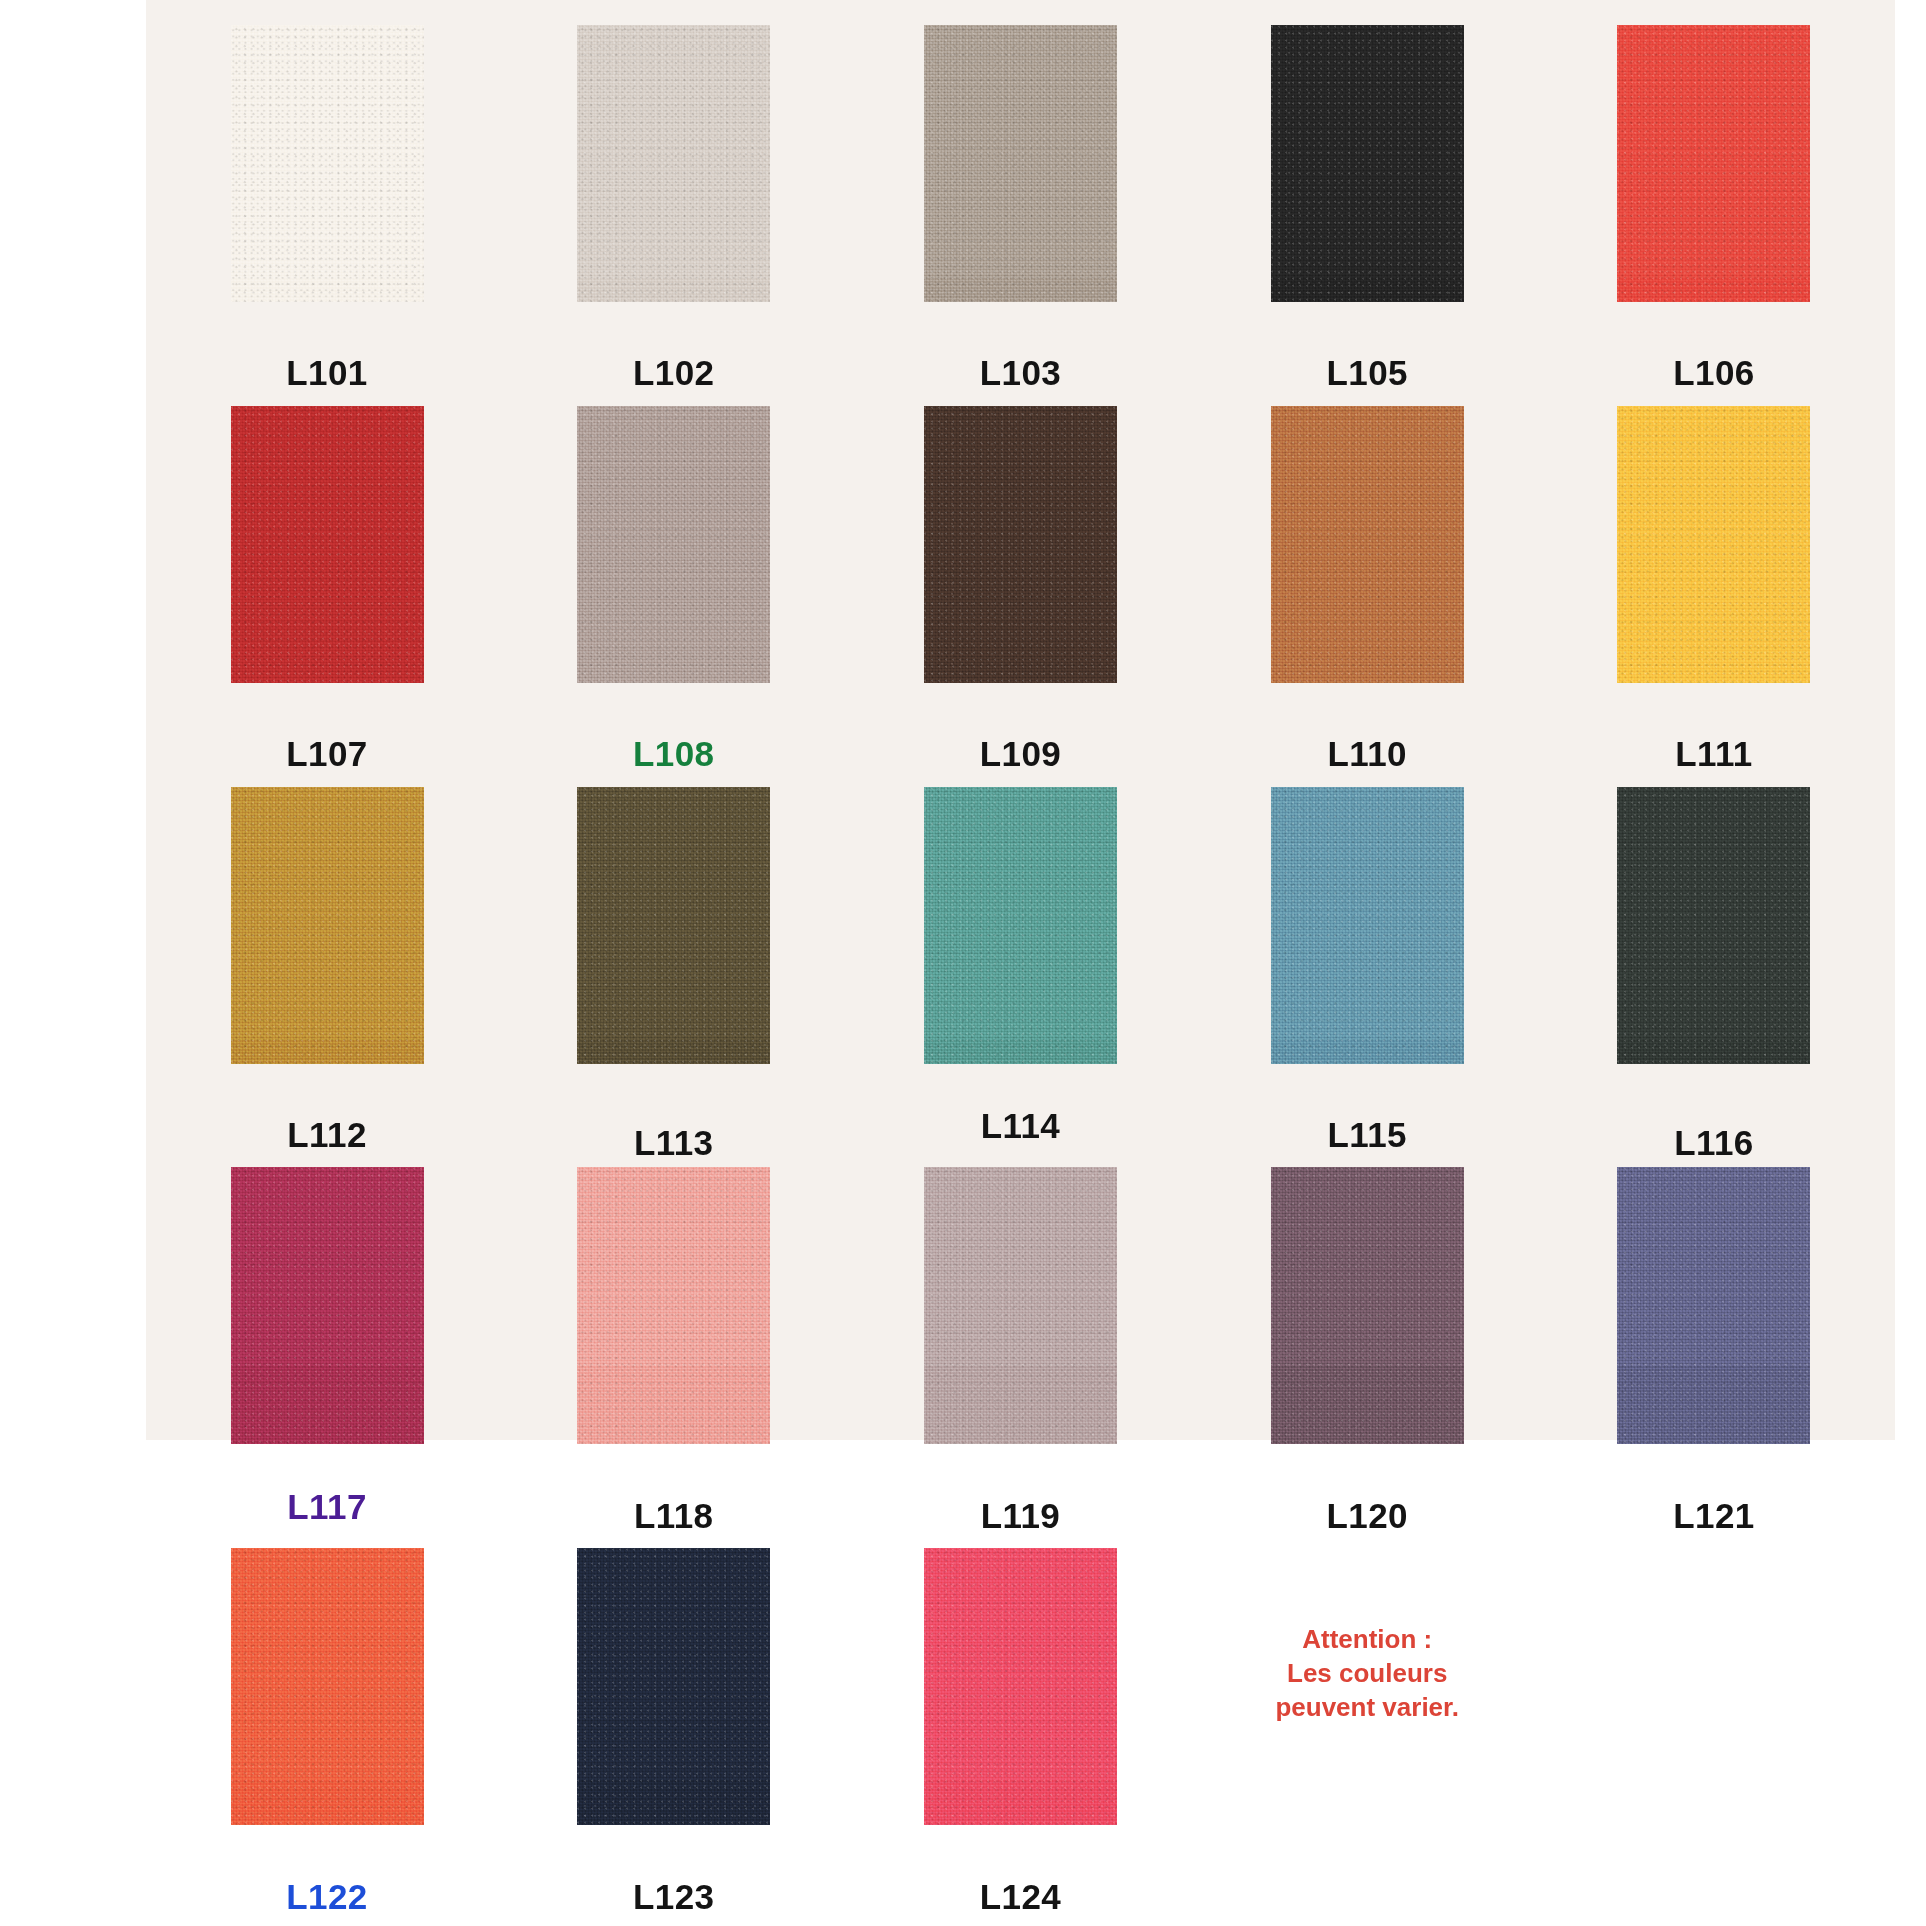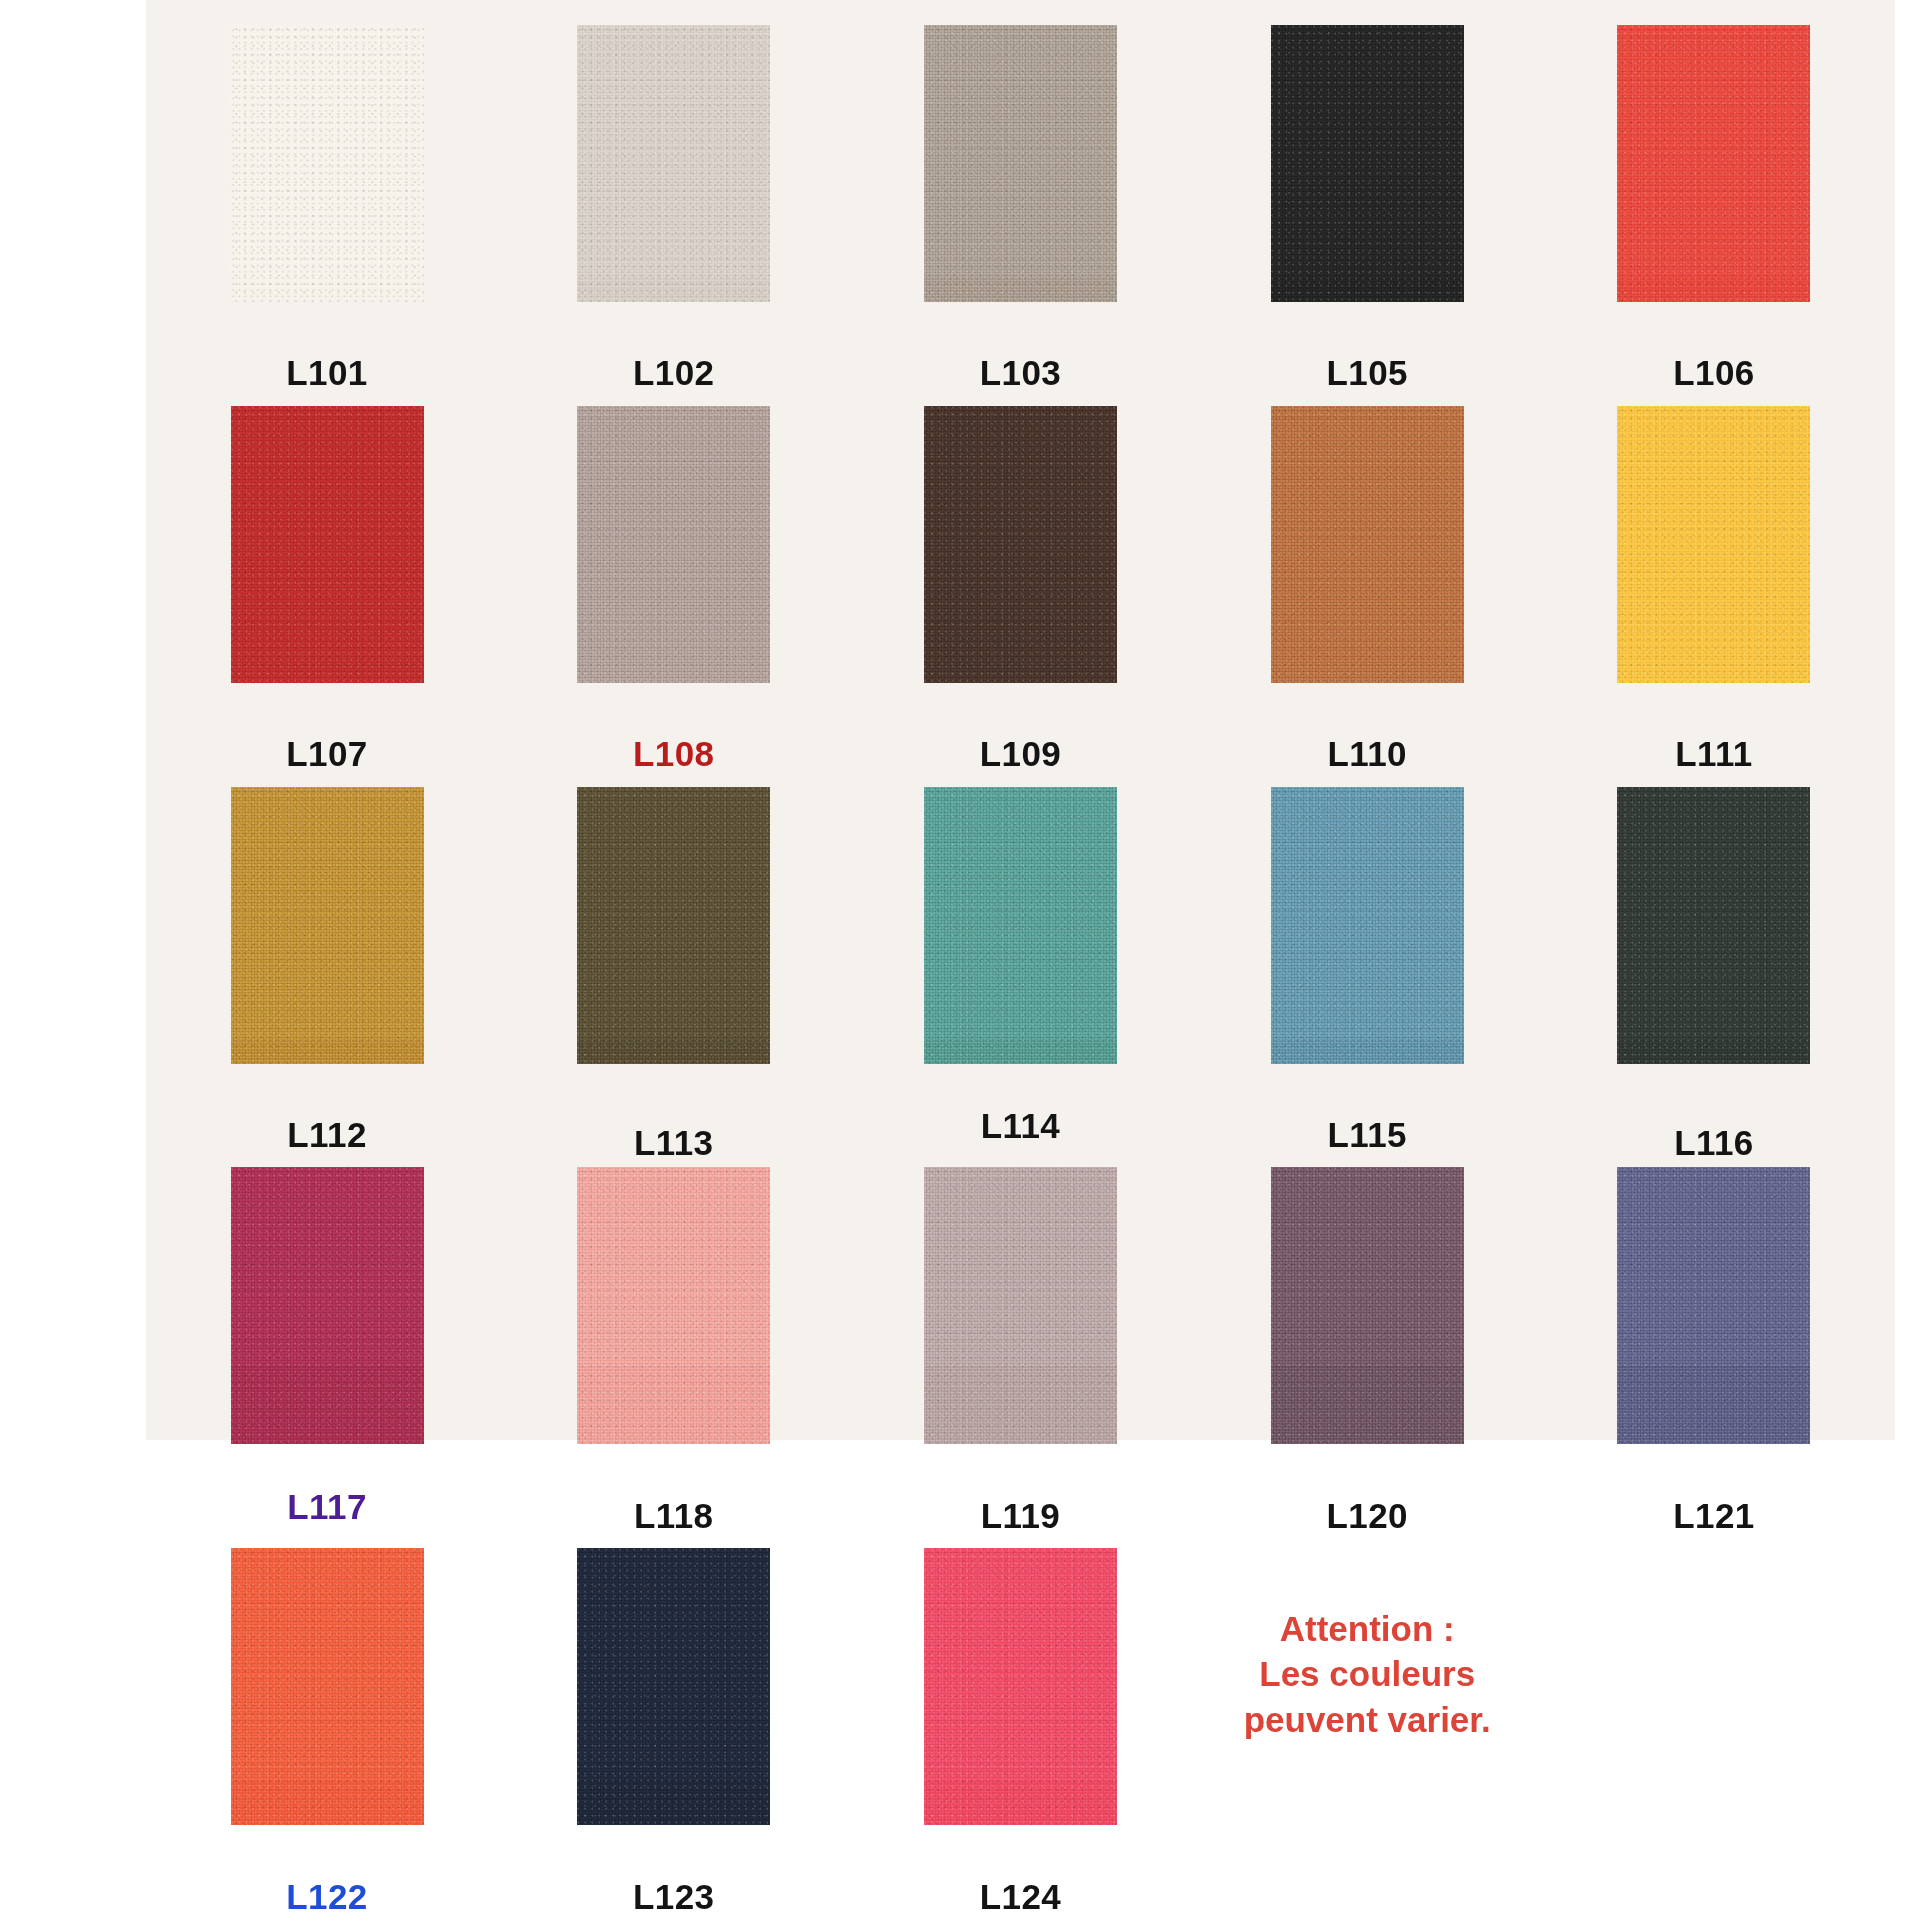--- a/index.html
+++ b/index.html
@@ -105,21 +105,21 @@
   
   .warning-cell {
     display: flex;
     align-items: center;
     justify-content: center;
   }
 
   #attention-note {
     text-align: center;
     font-weight: bold;
-    font-size: 35px;
+    font-size: 26px;
     line-height: 1.30;
     color: #dc4437;
     transform: translateY(-54px);
   }
 
   #attention-note div { white-space: nowrap; }
 
   
   .nudge-up   .chip-label { transform: translateY(-9.2px); }
   .nudge-down .chip-label { transform: translateY(7.7px); }
@@ -162,21 +162,21 @@
       <div class="swatch-cell ">
         <div class="chip-wrap">
           <div class="chip" style="background-color: rgb(187, 42, 43);"></div>
         </div>
         <div class="chip-label" style="color: rgb(20, 20, 20);">L107</div>
       </div>
       <div class="swatch-cell ">
         <div class="chip-wrap">
           <div class="chip" style="background-color: rgb(172, 154, 147);"></div>
         </div>
-        <div class="chip-label" style="color: #b91c1c;">L108</div>
+        <div class="chip-label" style="color: #15803d;">L108</div>
       </div>
       <div class="swatch-cell ">
         <div class="chip-wrap">
           <div class="chip" style="background-color: rgb(68, 49, 40);"></div>
         </div>
         <div class="chip-label" style="color: rgb(20, 20, 20);">L109</div>
       </div>
       <div class="swatch-cell ">
         <div class="chip-wrap">
           <div class="chip" style="background-color: rgb(182, 106, 62);"></div>

